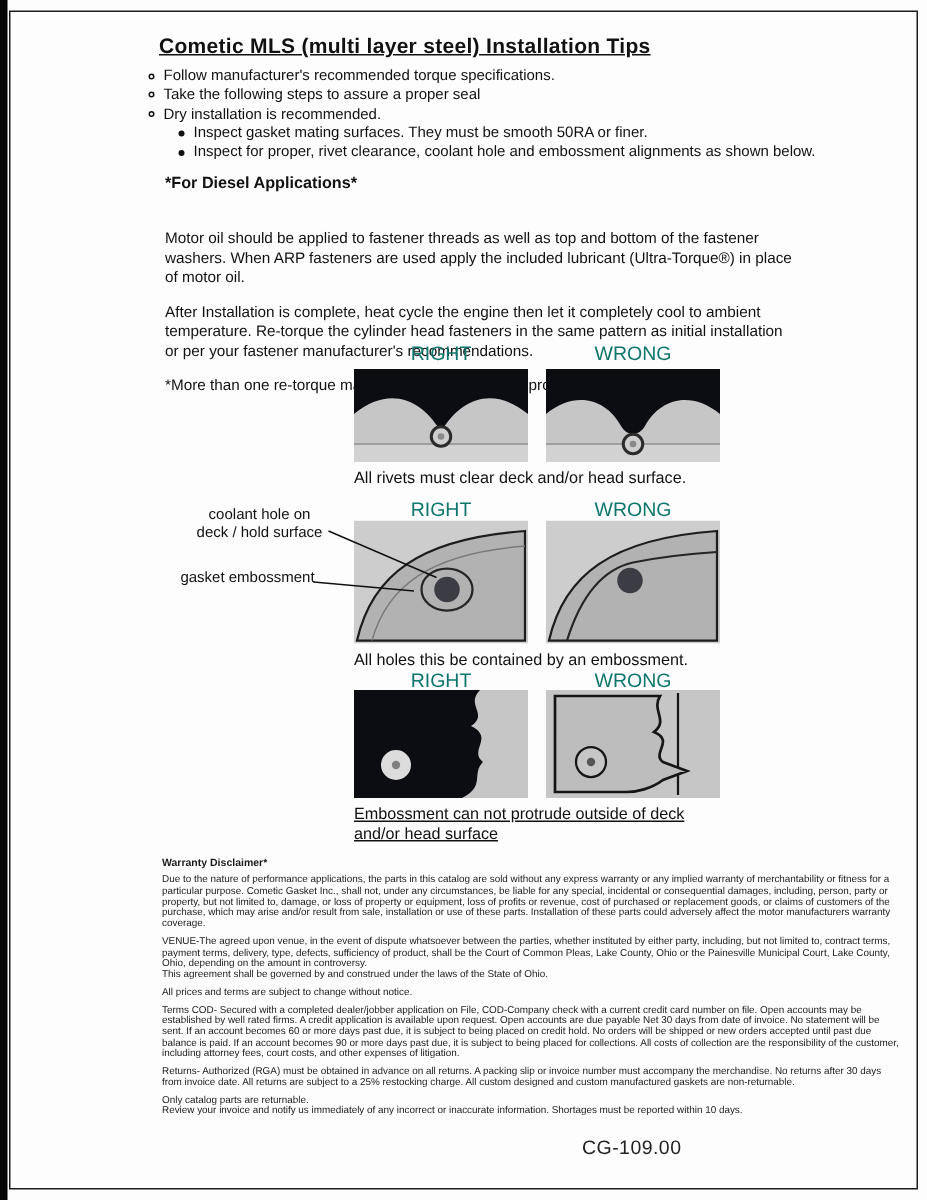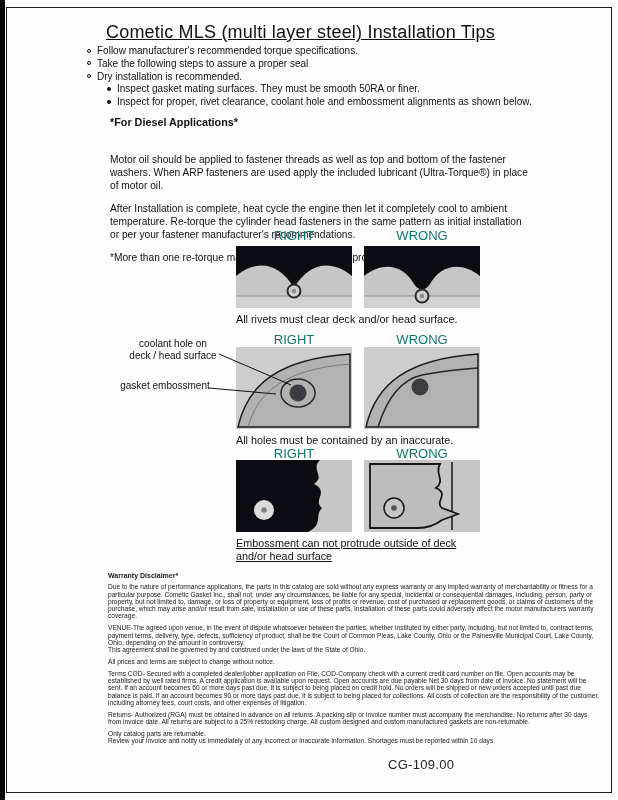--- a/index.html
+++ b/index.html
@@ -7,24 +7,24 @@
   body {
     width:618px; height:800px; position:relative; overflow:hidden;
     font-family:"Liberation Sans", sans-serif; color:#111;
   }
   .page { position:absolute; left:0; top:0; width:618px; height:800px; background:#fdfdfd; overflow:hidden; }
   .edge-bar { position:absolute; left:0; top:0; width:5px; height:800px; background:#060606; }
   .frame { position:absolute; left:6px; top:7px; width:606px; height:786px; border:1.5px solid #1c1c1c; }
 
   .title {
     position:absolute; left:106px; top:22px;
-    font-size:18px; font-weight:normal; text-decoration:underline; letter-spacing:0.2px;
+    font-size:14px; font-weight:bold; text-decoration:underline; letter-spacing:0.2px;
   }
 
-  .tips { position:absolute; left:87px; top:45px; width:480px; font-size:10px; line-height:12px; }
+  .tips { position:absolute; left:99px; top:45px; width:480px; font-size:10px; line-height:12px; }
   .tip { display:flex; align-items:flex-start; margin-bottom:0.8px; }
   .dot { flex:0 0 auto; width:4px; height:4px; border-radius:50%; margin:3.6px 6px 0 0; }
   .dot.hollow { border:1px solid #111; background:transparent; }
   .dot.solid  { background:#111; margin-left:20px; }
 
   .diesel { position:absolute; left:110px; top:116px; width:420px; font-size:10.2px; line-height:13px; }
   .diesel .diesel-heading { font-size:10.8px; font-weight:bold; margin-bottom:24px; }
   .diesel p { margin-bottom:10px; }
 
   .diagrams { position:absolute; left:115px; top:228px; width:392px; height:342px; }
@@ -110,37 +110,37 @@
       <line x1="0" y1="50" x2="116" y2="50" stroke="#8f8f8f" stroke-width="1"></line>
       <path d="M0,0 H116 V30 C96,14 76,20 66,38 C62,45 54,45 50,38 C40,20 20,14 0,30 Z" fill="#0c0c13"></path>
       <circle cx="58" cy="50" r="6.5" fill="#cfcfcf" stroke="#2b2b2b" stroke-width="2"></circle>
       <circle cx="58" cy="50" r="2.2" fill="#8a8a8a"></circle>
     </svg>
     <div class="caption" id="cap1">All rivets must clear deck and/or head surface.</div>
 
     <div class="dg-label" id="lbl-r2">RIGHT</div>
     <div class="dg-label" id="lbl-w2">WRONG</div>
     <div class="annot" id="annot-coolant">coolant hole on
-deck / head surface</div>
+deck / hold surface</div>
     <div class="annot" id="annot-emboss">gasket embossment</div>
 
     <svg class="panel" id="panel-r2" viewBox="0 0 116 82">
       <rect width="116" height="82" fill="#cdcdcd"></rect>
       <path d="M2,80 C12,36 44,12 114,7 L114,80 Z" fill="#b2b2b2" stroke="#1d1d1d" stroke-width="1.5"></path>
       <path d="M12,80 C22,44 50,22 114,17" fill="none" stroke="#7a7a7a" stroke-width="1"></path>
       <ellipse cx="62" cy="46" rx="17" ry="14" fill="none" stroke="#262626" stroke-width="1.5"></ellipse>
       <circle cx="62" cy="46" r="8.5" fill="#3c3c44"></circle>
     </svg>
     <svg class="panel" id="panel-w2" viewBox="0 0 116 82">
       <rect width="116" height="82" fill="#cdcdcd"></rect>
       <path d="M2,80 C12,36 44,12 114,7 L114,80 Z" fill="#b2b2b2" stroke="#1d1d1d" stroke-width="1.5"></path>
       <path d="M14,80 C24,48 40,32 58,28 C78,24 98,22 114,21" fill="none" stroke="#262626" stroke-width="1.5"></path>
       <circle cx="56" cy="40" r="8.5" fill="#3c3c44"></circle>
     </svg>
-    <div class="caption" id="cap2">All holes must be contained by an inaccurate.</div>
+    <div class="caption" id="cap2">All holes this be contained by an embossment.</div>
 
     <div class="dg-label" id="lbl-r3">RIGHT</div>
     <div class="dg-label" id="lbl-w3">WRONG</div>
 
     <svg class="panel" id="panel-r3" viewBox="0 0 116 72">
       <rect width="116" height="72" fill="#c6c6c6"></rect>
       <path d="M0,0 H84 C74,10 90,16 78,24 C94,32 76,40 86,48 C78,56 88,64 72,72 H0 Z" fill="#0c0c13"></path>
       <circle cx="28" cy="50" r="10" fill="#dcdcdc"></circle>
       <circle cx="28" cy="50" r="2.8" fill="#808080"></circle>
     </svg>

